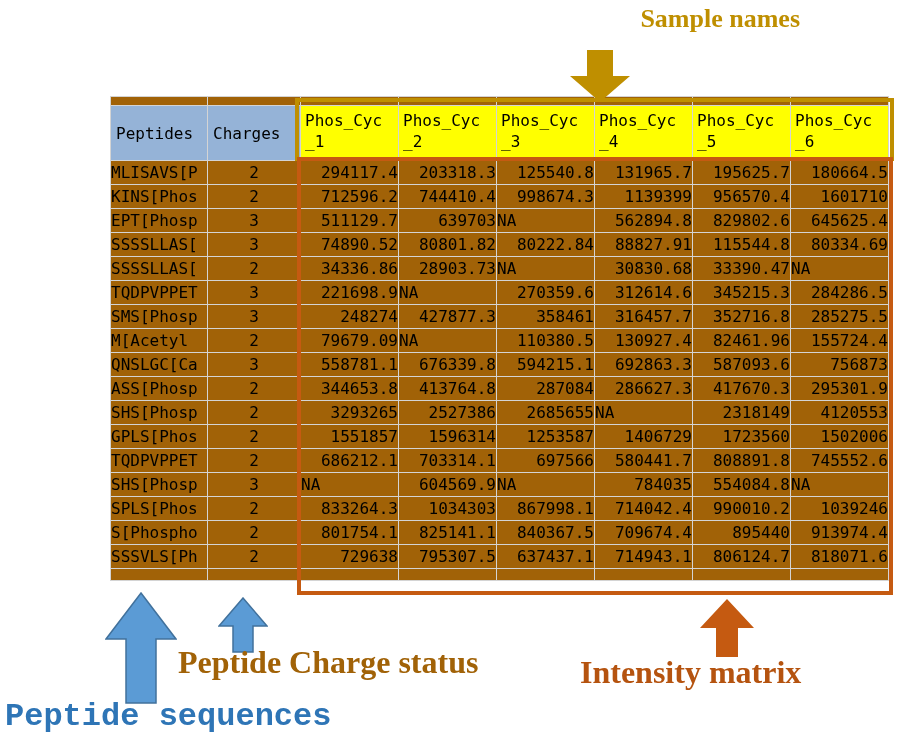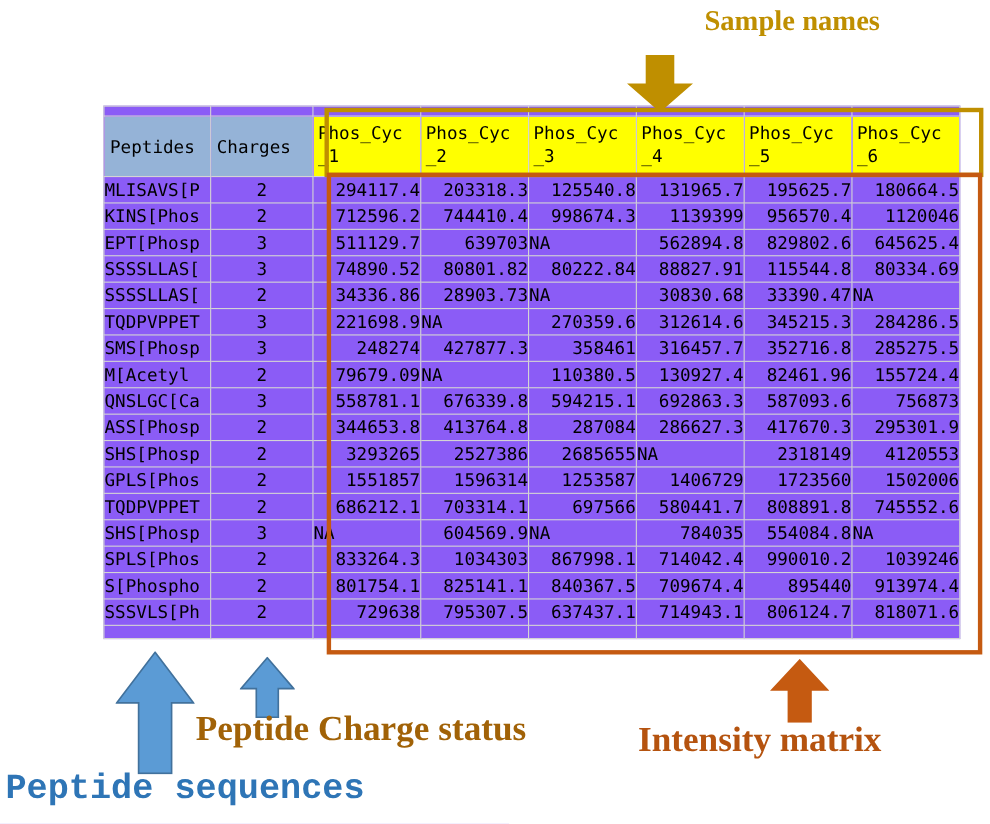--- a/index.html
+++ b/index.html
@@ -1,21 +1,21 @@
 <!DOCTYPE html>
 <html><head>
 <meta charset="utf-8">
 <style>
   html,body { margin:0; padding:0; }
   body { width:900px; height:749px; position:relative; background:#ffffff;
          font-family:"Liberation Sans", sans-serif; overflow:hidden; }
 
   
-  table.sheet { position:absolute; left:94px; top:96px; border-collapse:collapse;
-                table-layout:fixed; background:#8b5cf6;
+  table.sheet { position:absolute; left:110px; top:96px; border-collapse:collapse;
+                table-layout:fixed; background:#a16207;
                 font-family:"DejaVu Sans Mono", monospace; font-size:16px; color:#000; }
   table.sheet td, table.sheet th { border:1px solid #d4d4d4; padding:0;
                 overflow:hidden; white-space:nowrap; font-weight:normal; }
   tr.filler-top td { height:8px; }
   tr.filler-bottom td { height:11px; }
   tr.hdr th { height:50px; }
   tr.hdr th.blue { background:#95B3D7; text-align:left; vertical-align:middle; padding-left:5px; }
   tr.hdr th.yellow { background:#FFFF00; text-align:left; vertical-align:top;
                      padding:4px 0 0 4px; line-height:21px; }
   tr.datarow td { height:23px; }
@@ -107,21 +107,21 @@
         <td class="num">180664.5</td>
       </tr>
       <tr class="datarow">
         <td class="pep">KINS[Phos</td>
         <td class="chg">2</td>
         <td class="num">712596.2</td>
         <td class="num">744410.4</td>
         <td class="num">998674.3</td>
         <td class="num">1139399</td>
         <td class="num">956570.4</td>
-        <td class="num">1120046</td>
+        <td class="num">1601710</td>
       </tr>
       <tr class="datarow">
         <td class="pep">EPT[Phosp</td>
         <td class="chg">3</td>
         <td class="num">511129.7</td>
         <td class="num">639703</td>
         <td class="na">NA</td>
         <td class="num">562894.8</td>
         <td class="num">829802.6</td>
         <td class="num">645625.4</td>

